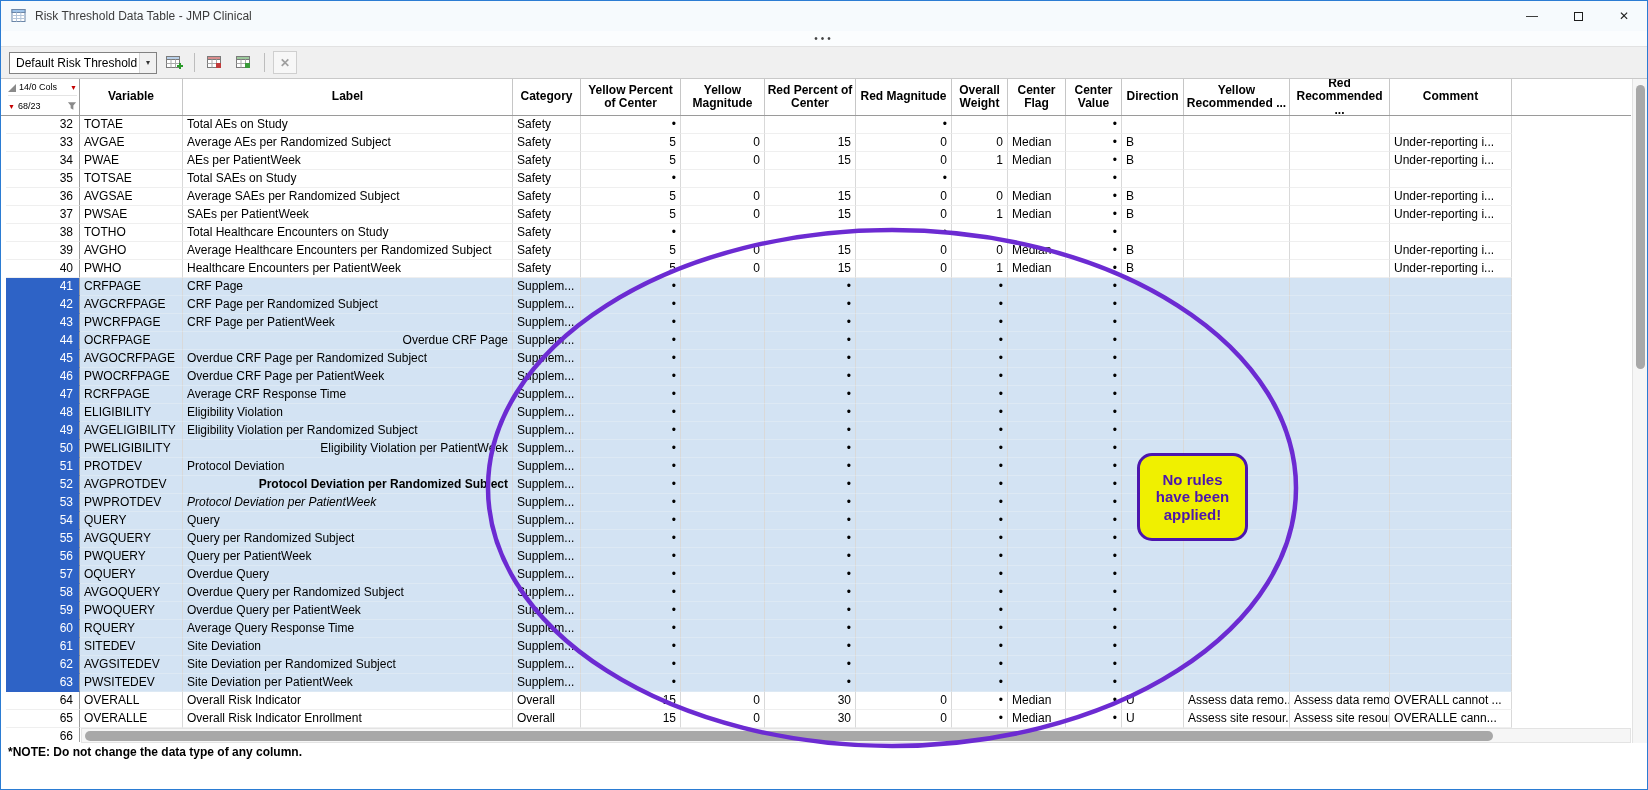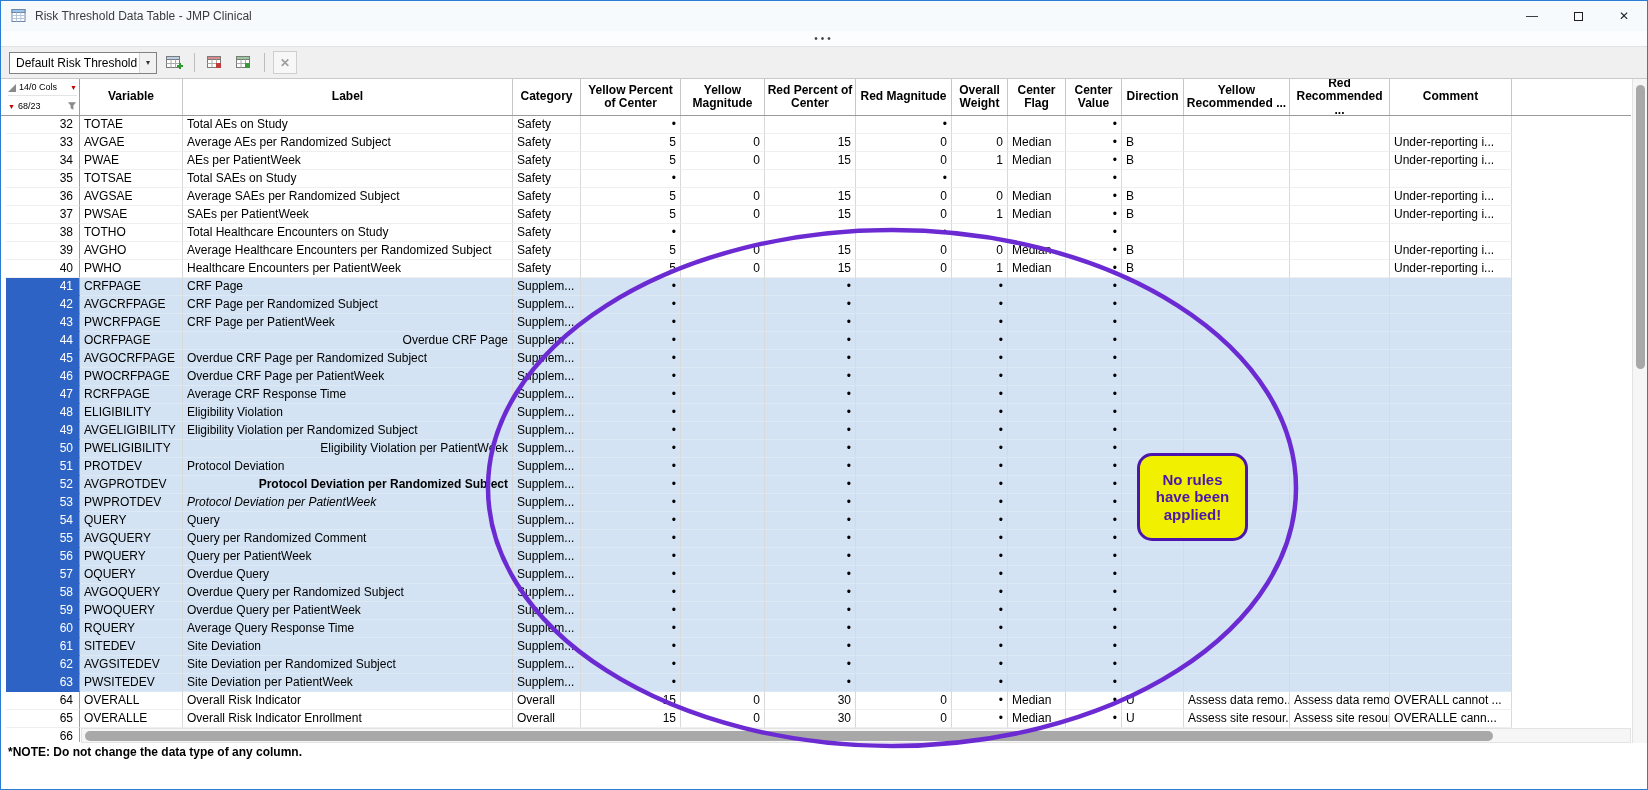--- a/index.html
+++ b/index.html
@@ -577,21 +577,21 @@
         <div class="cell" style="width: 58px; text-align: left;"></div>
         <div class="cell" style="width: 56px; text-align: right;">•</div>
         <div class="cell" style="width: 62px; text-align: left;"></div>
         <div class="cell" style="width: 106px; text-align: left;"></div>
         <div class="cell" style="width: 100px; text-align: left;"></div>
         <div class="cell" style="width: 122px; text-align: left;"></div>
       </div>
       <div class="trow sel">
         <div class="rownum">55</div>
         <div class="cell" style="width: 103px; text-align: left;">AVGQUERY</div>
-        <div class="cell" style="width: 330px; text-align: left;">Query per Randomized Comment</div>
+        <div class="cell" style="width: 330px; text-align: left;">Query per Randomized Subject</div>
         <div class="cell" style="width: 68px; text-align: left;">Supplem...</div>
         <div class="cell" style="width: 100px; text-align: right;">•</div>
         <div class="cell" style="width: 84px; text-align: right;"></div>
         <div class="cell" style="width: 91px; text-align: right;">•</div>
         <div class="cell" style="width: 96px; text-align: right;"></div>
         <div class="cell" style="width: 56px; text-align: right;">•</div>
         <div class="cell" style="width: 58px; text-align: left;"></div>
         <div class="cell" style="width: 56px; text-align: right;">•</div>
         <div class="cell" style="width: 62px; text-align: left;"></div>
         <div class="cell" style="width: 106px; text-align: left;"></div>

